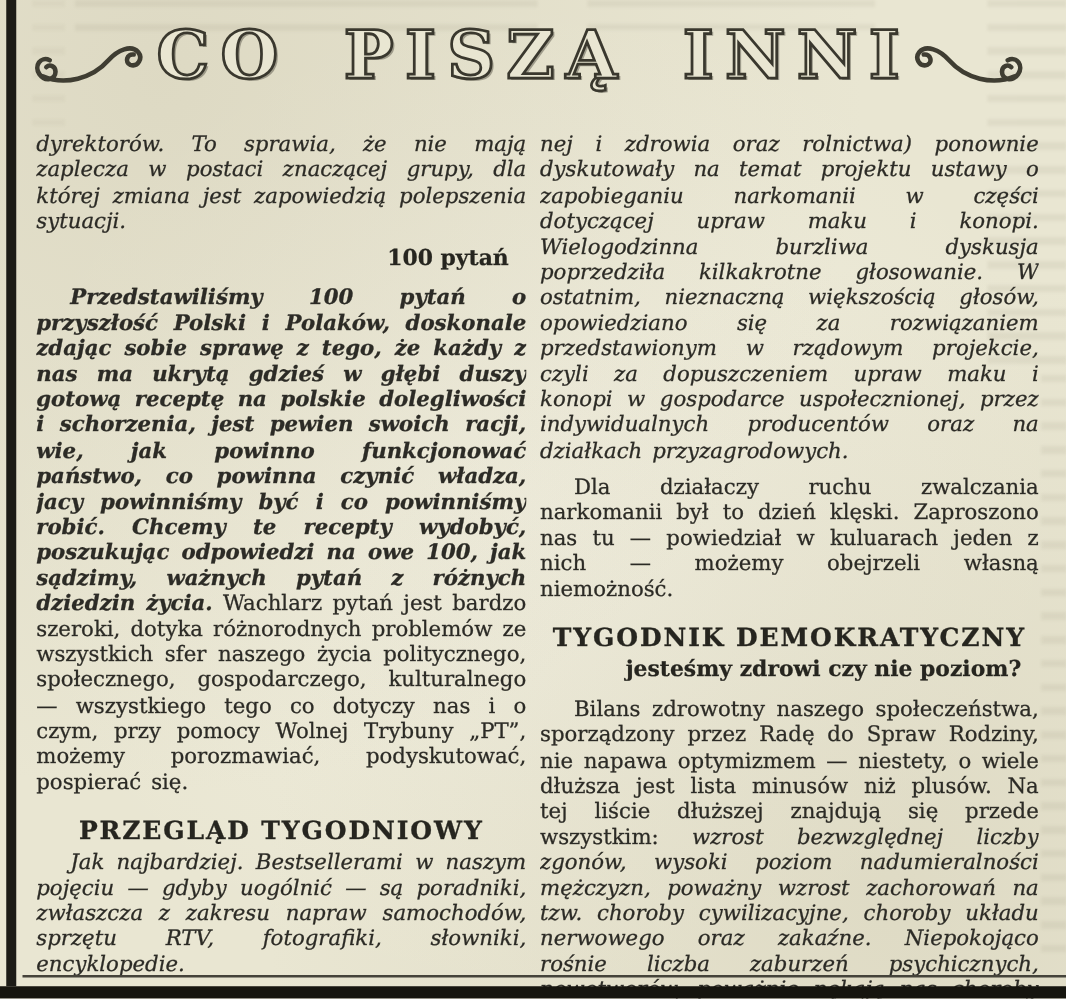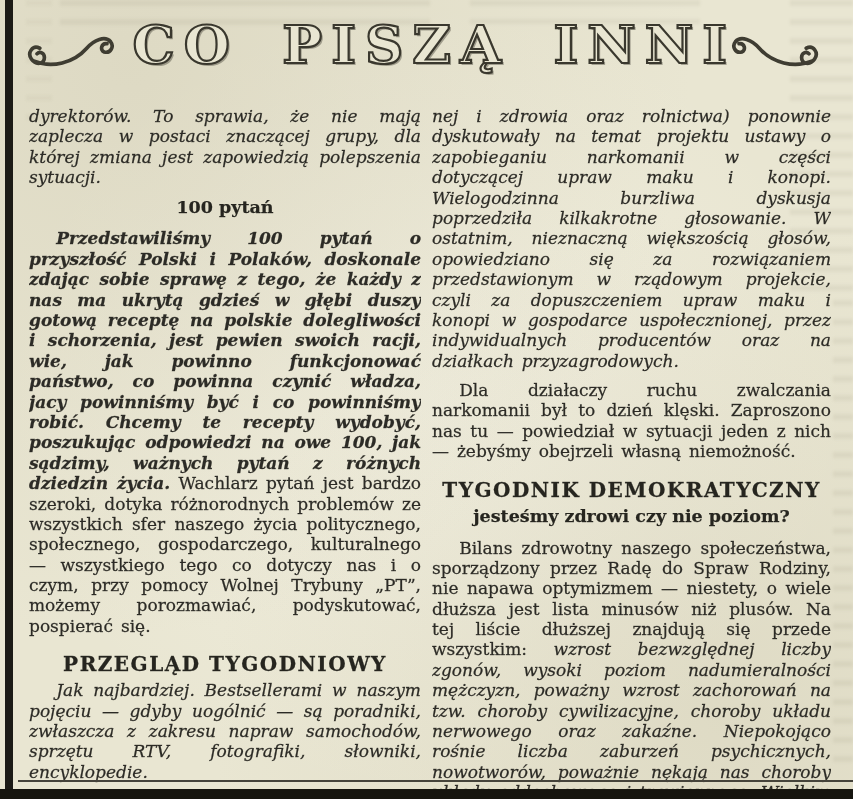--- a/index.html
+++ b/index.html
@@ -18,21 +18,21 @@
     position:absolute; opacity:.5; filter:blur(1.4px); pointer-events:none;
     background-image:repeating-linear-gradient(180deg,
       rgba(122,115,92,0.18) 0px, rgba(122,115,92,0.18) 6px,
       rgba(122,115,92,0) 6px, rgba(122,115,92,0) 19px);
   }
   
   .left-bar   { position:absolute; left:5px; top:0; width:8px; height:789px; background:#1c1b16; }
   .bottom-line{ position:absolute; left:18px; top:780px; width:835px; height:2px; background:#45433a; }
   .bottom-bar { position:absolute; left:0; top:789px; width:853px; height:10px; background:#16150f; }
   
-  .masthead { position:absolute; left:118px; top:18px; width:618px; text-align:right; }
+  .masthead { position:absolute; left:118px; top:18px; width:618px; text-align:center; }
   .masthead-title {
     font-family:"DejaVu Serif", serif; font-weight:bold;
     font-size:53px; line-height:1.0; letter-spacing:9px; word-spacing:16px;
     color:#e9e6d2; -webkit-text-stroke:2.2px #3a382e;
     text-shadow:2px 2px 0 rgba(58,56,46,0.40);
     white-space:nowrap;
   }
   .flourish { position:absolute; top:28px; width:92px; height:46px; }
   .flourish svg { width:100%; height:100%; }
   .flourish-left  { left:26px; }
@@ -50,21 +50,21 @@
   .indent { text-indent:1.6em; }
   .it  { font-style:italic; }
   .bit { font-style:italic; font-weight:bold; }
   .small { font-size:15.8px; line-height:1.22; }
   h3.sec {
     margin:16px 0 4px 0; text-align:center;
     font-size:20px; font-weight:bold; letter-spacing:1.5px; color:#26251f;
     -webkit-text-stroke:0.3px rgba(38,37,31,0.8);
   }
   h4.sub {
-    margin:4px 14px 10px 14px; text-align:center;
+    margin:4px 14px 10px 14px; text-align:right;
     font-size:17.5px; font-weight:bold; line-height:1.25; color:#26251f;
     -webkit-text-stroke:0.25px rgba(38,37,31,0.8);
   }
 </style>
 </head>
 <body>
 
 <div class="page">
 
   <div class="ghost" style="left:60px;  top:0;   width:370px; height:26px;"></div>
@@ -112,21 +112,21 @@
       
     </p>
   </div>
 
   <div class="col col-right">
     <p class="it">
       <span>nej i zdrowia oraz rolnictwa) ponownie dyskutowały na temat projektu ustawy o zapobieganiu narkomanii w części dotyczącej upraw maku i konopi. Wielogodzinna burzliwa dyskusja poprzedziła kilkakrotne głosowanie. W ostatnim, nieznaczną większością głosów, opowiedziano się za rozwiązaniem przedstawionym w rządowym projekcie, czyli za dopuszczeniem upraw maku i konopi w gospodarce uspołecznionej, przez indywidualnych producentów oraz na działkach przyzagrodowych.</span>
     </p>
 
     <p class="indent">
-      <span>Dla działaczy ruchu zwalczania narkomanii był to dzień klęski. Zaproszono nas tu — powiedział w sytuacji jeden z nich — żebyśmy obejrzeli własną niemożność.</span>
+      <span>Dla działaczy ruchu zwalczania narkomanii był to dzień klęski. Zaproszono nas tu — powiedział w kuluarach jeden z nich — możemy obejrzeli własną niemożność.</span>
     </p>
 
     <h3 class="sec">TYGODNIK DEMOKRATYCZNY</h3>
     <h4 class="sub">jesteśmy zdrowi czy nie poziom?</h4>
 
     <p class="indent last">
       <span>Bilans zdrowotny naszego społeczeństwa, sporządzony przez Radę do Spraw Rodziny, nie napawa optymizmem — niestety, o wiele dłuższa jest lista minusów niż plusów. Na tej liście dłuższej znajdują się przede wszystkim: </span>
       <span class="it">wzrost bezwzględnej liczby zgonów, wysoki poziom nadumieralności mężczyzn, poważny wzrost zachorowań na tzw. choroby cywilizacyjne, choroby układu nerwowego oraz zakaźne. Niepokojąco rośnie liczba zaburzeń psychicznych, nowotworów, poważnie nękają nas choroby układu oddechowego i trawiennego. Wielkim problemem stają się zakażenia szpitalne. W 1981 r. zanotowano ok. 1500 zachorowań, w ubiegłym — 1950.</span>
       
       

